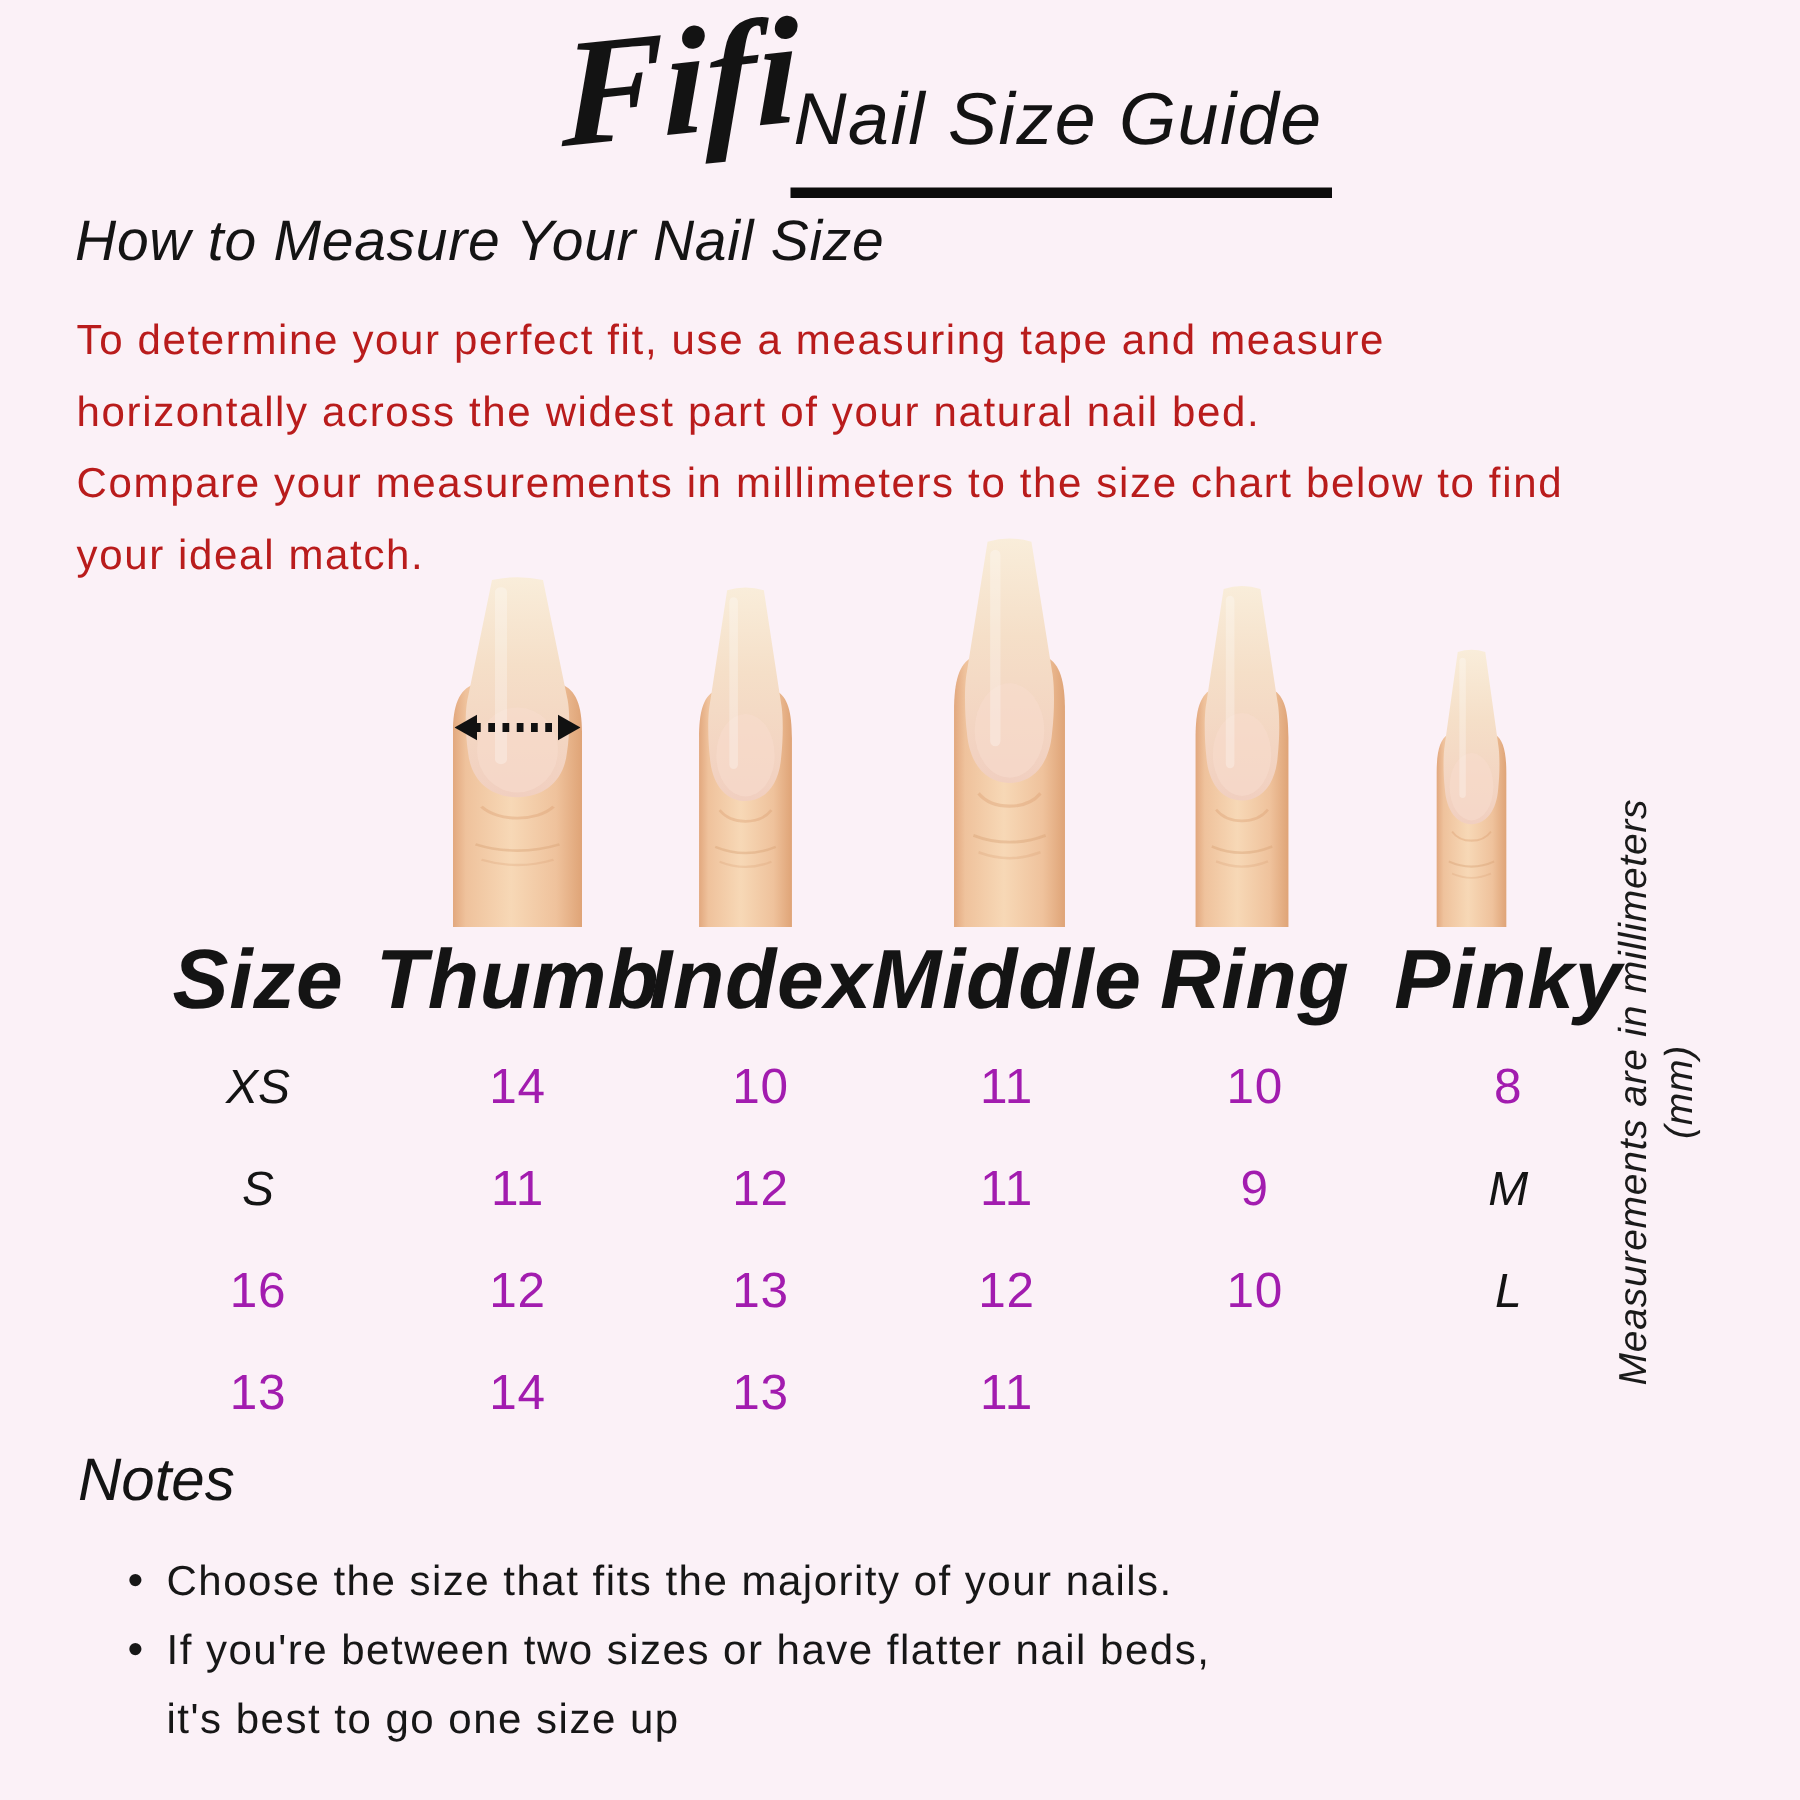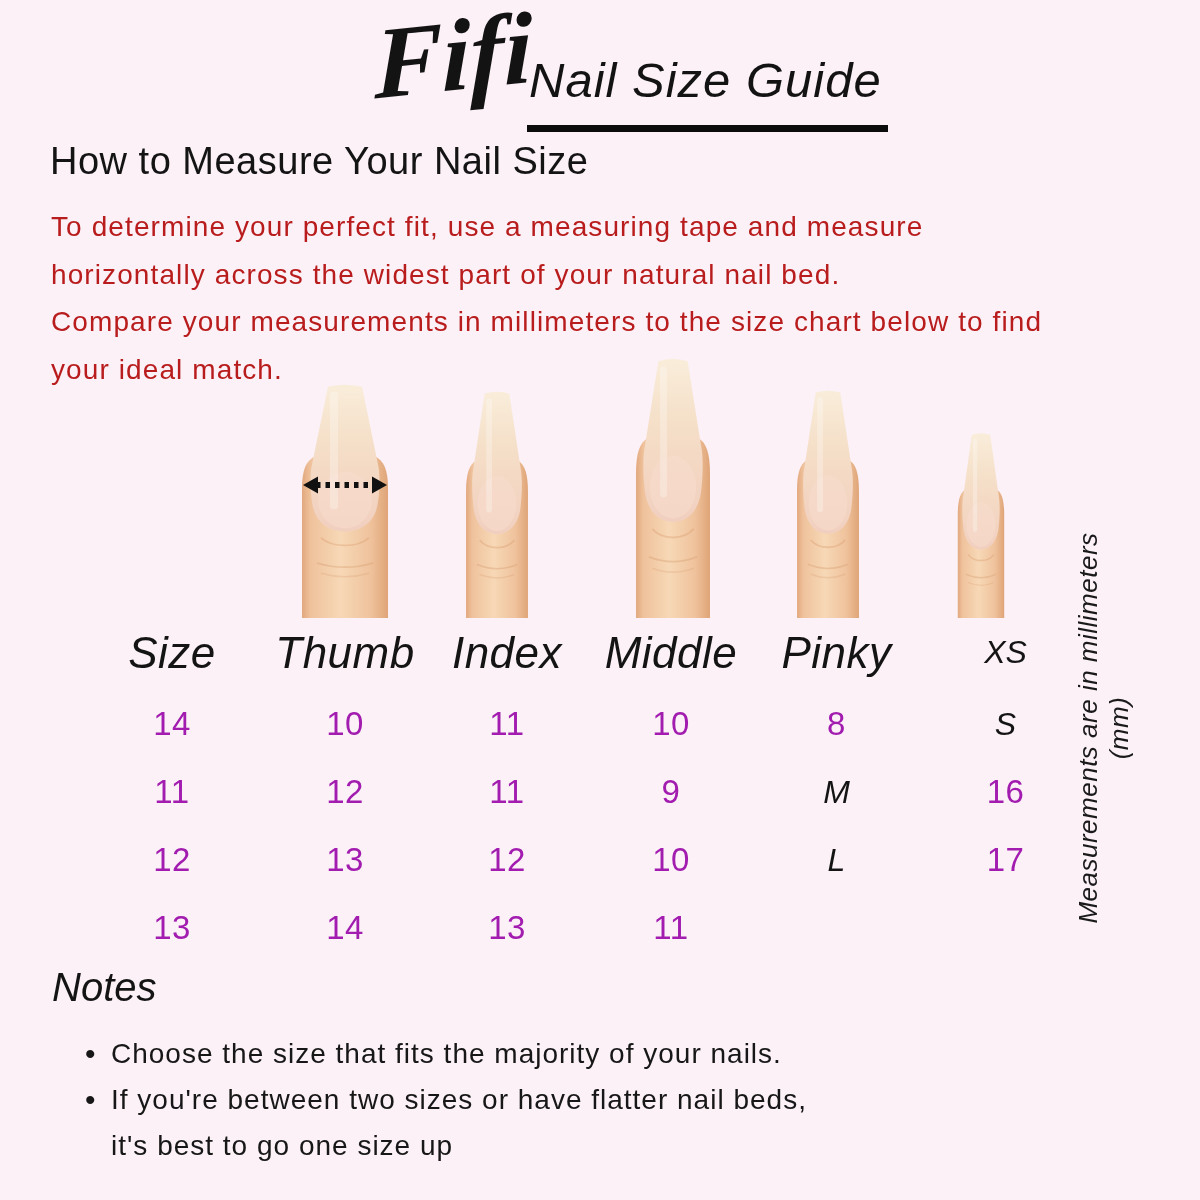--- a/index.html
+++ b/index.html
@@ -24,21 +24,21 @@
     position:absolute;left:527px;top:52px;margin:0;
     font-style:italic;font-weight:500;
     font-size:49px;letter-spacing:1px;
     padding:0 6px 17px 2px;
     border-bottom:7px solid #0c0c0c;
     color:#131313;
   }
   
   .how-heading{
     position:absolute;left:50px;top:140px;margin:0;
-    font-weight:500;
+    font-style:italic;font-weight:500;
     font-size:38px;letter-spacing:.5px;
   }
   .para{
     position:absolute;left:51px;top:203px;margin:0;
     width:1120px;
     font-size:28px;line-height:47.5px;letter-spacing:1.1px;
     white-space:pre-line;color:#b91c1c;
   }
   
   .finger{position:absolute;display:block;}
@@ -49,21 +49,21 @@
   .f-pinky {left:954px;top:431px;width:54px; height:187px;}
   .measure-arrow{position:absolute;left:303px;top:473px;width:84px;height:24px;}
   
   .size-table{
     position:absolute;left:85px;top:615px;width:1012px;
     display:grid;
     grid-template-columns:174px 172px 152px 176px 155px 183px;
     grid-template-rows:75px 68px 68px 68px 68px;
   }
   .size-table > div{display:flex;align-items:center;justify-content:center;}
-  .col-head{font-style:italic;font-weight:400;font-size:44px;letter-spacing:.5px;}
+  .col-head{font-style:italic;font-weight:700;font-size:56px;letter-spacing:.5px;}
   .row-label{font-style:italic;font-weight:500;font-size:32px;}
   .cell-num{font-size:33px;letter-spacing:.5px;color:#a21caf;}
   
   .unit-note{
     position:absolute;left:883px;top:708px;width:420px;height:40px;
     transform:rotate(-90deg);
     text-align:center;
     font-style:italic;font-size:26px;letter-spacing:.5px;
     color:#1a1a1a;
   }
@@ -144,20 +144,21 @@
     <line x1="13" y1="12" x2="71" y2="12" stroke="#111111" stroke-width="6" stroke-dasharray="4.5 5"></line>
     <polygon points="0,12 15,3.5 15,20.5" fill="#111111"></polygon>
     <polygon points="84,12 69,3.5 69,20.5" fill="#111111"></polygon>
   </svg>
 
   <div class="size-table">
     <div class="col-head">Size</div>
     <div class="col-head">Thumb</div>
     <div class="col-head">Index</div>
     <div class="col-head">Middle</div>
+    <div class="col-head">Ring</div>
     <div class="col-head">Pinky</div>
 
     <div class="row-label">XS</div>
     <div class="cell-num">14</div>
     <div class="cell-num">10</div>
     <div class="cell-num">11</div>
     <div class="cell-num">10</div>
     <div class="cell-num">8</div>
 
     <div class="row-label">S</div>
@@ -167,21 +168,20 @@
     <div class="cell-num">9</div>
 
     <div class="row-label">M</div>
     <div class="cell-num">16</div>
     <div class="cell-num">12</div>
     <div class="cell-num">13</div>
     <div class="cell-num">12</div>
     <div class="cell-num">10</div>
 
     <div class="row-label">L</div>
-    <div class="cell-num">17</div>
     <div class="cell-num">13</div>
     <div class="cell-num">14</div>
     <div class="cell-num">13</div>
     <div class="cell-num">11</div>
   </div>
 
   <div class="unit-note">Measurements are in millimeters (mm)</div>
 
   <h2 class="notes-heading">Notes</h2>
   <ul class="notes-list">

